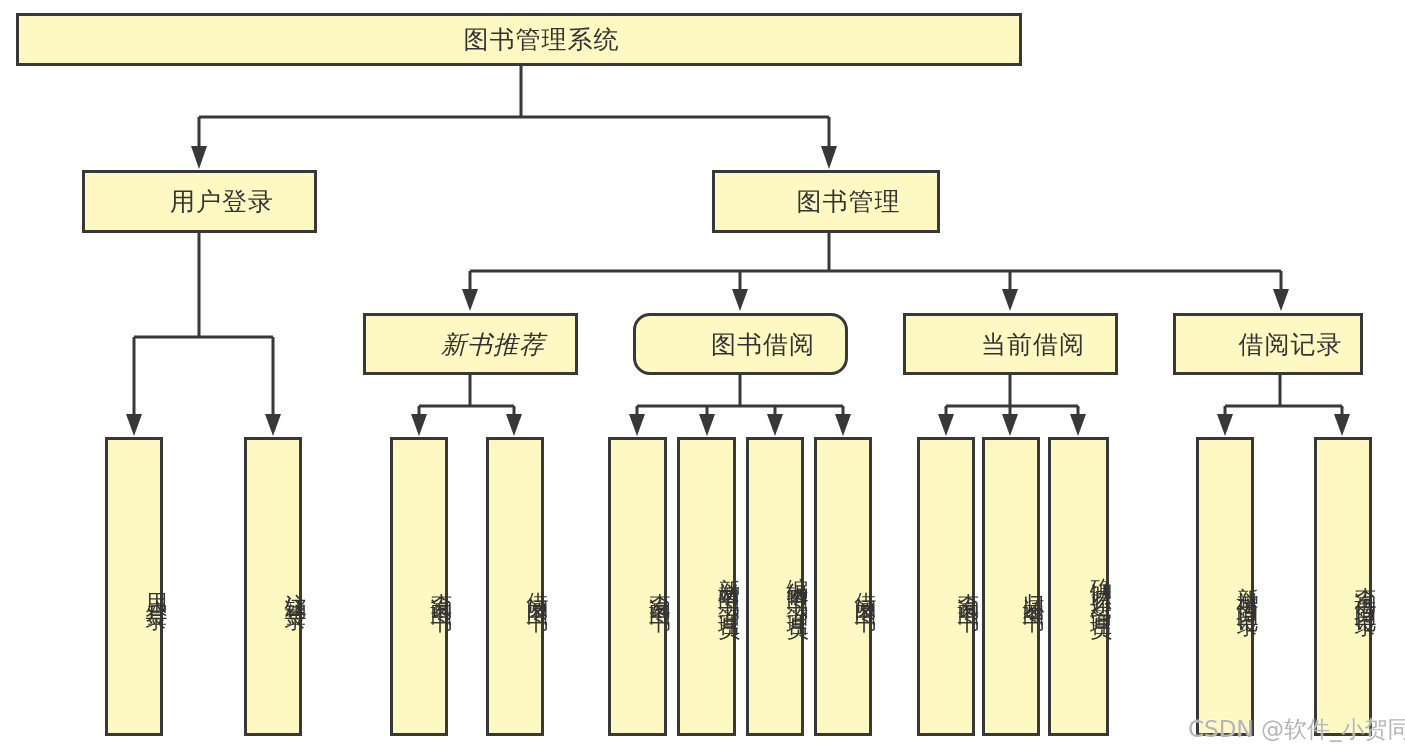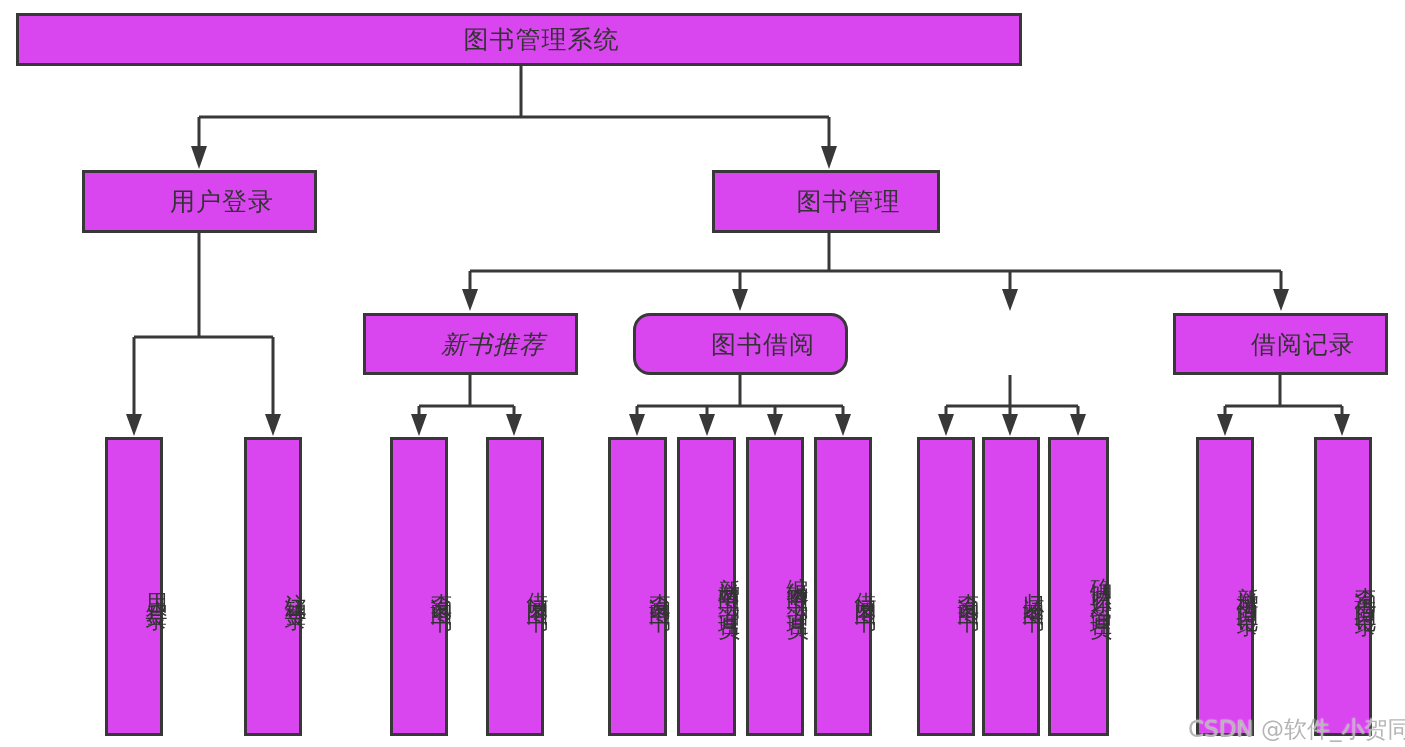--- a/index.html
+++ b/index.html
@@ -18,21 +18,21 @@
   #connectors {
     position: absolute;
     left: 0;
     top: 0;
     z-index: 1;
   }
   .node {
     position: absolute;
     box-sizing: border-box;
     border: 3px solid var(--line, #383838);
-    background: #d946ef;
+    background: #fef9c3;
     display: flex;
     align-items: center;
     justify-content: center;
     color: var(--text, #333333);
     z-index: 2;
     padding-left: 45px;
   }
   .node.h-label {
     font-size: 25px;
     letter-spacing: 1px;
@@ -108,21 +108,24 @@
   <div class="node h-label" style="left:712px; top:170px; width:228px; height:63px;">
     <span>图书管理</span>
   </div>
 
   <div class="node h-label" style="left:363px; top:313px; width:215px; height:62px;font-style:italic;">
     <span>新书推荐</span>
   </div>
   <div class="node h-label" style="left:633px; top:313px; width:215px; height:62px;border-radius:17px;">
     <span>图书借阅</span>
   </div>
-  <div class="node h-label" style="left:1173px; top:313px; width:215px; height:62px;">
+  <div class="node h-label" style="left:903px; top:313px; width:215px; height:62px;">
+    <span>当前借阅</span>
+  </div>
+  <div class="node h-label" style="left:1173px; top:313px; width:190px; height:62px;">
     <span>借阅记录</span>
   </div>
 
   <div class="node leaf" style="left:105px; top:437px; width:58px; height:299px;">
     <span class="vtext">用户登录</span>
   </div>
   <div class="node leaf" style="left:244px; top:437px; width:58px; height:299px;">
     <span class="vtext">注销登录</span>
   </div>
 

